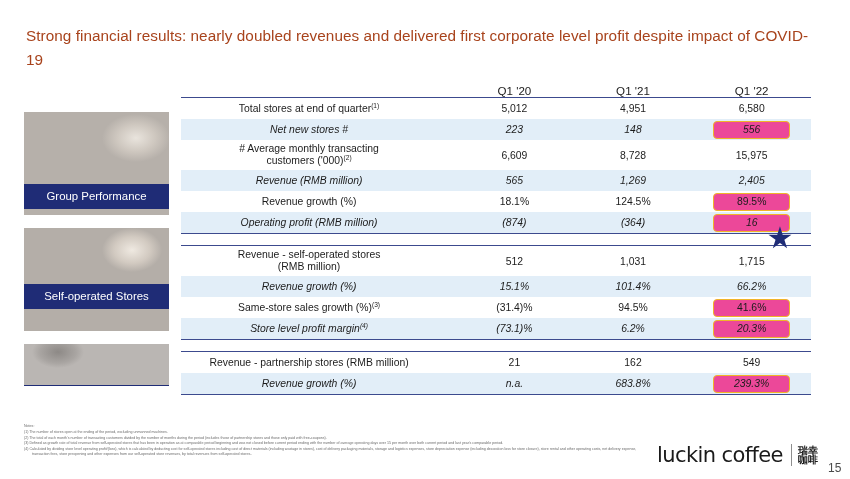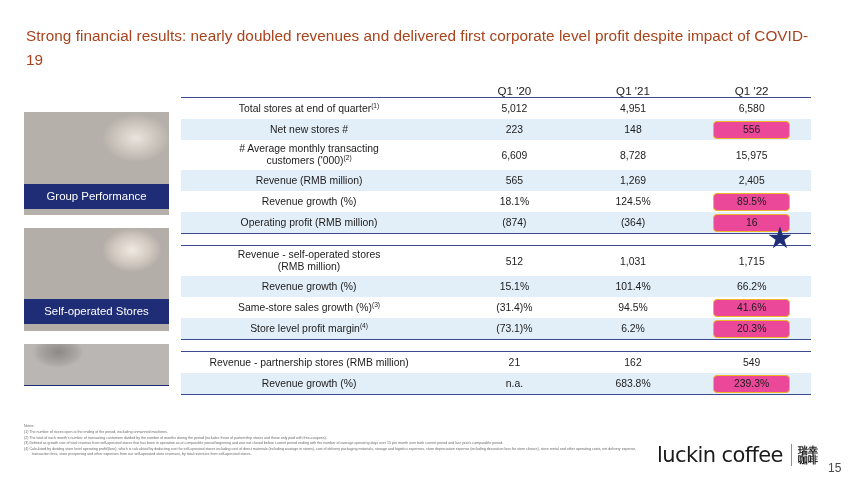--- a/index.html
+++ b/index.html
@@ -64,21 +64,21 @@
   #card-group .label { top: 40px; }
   #card-group .photo {
     background:
       radial-gradient(ellipse 34px 24px at 112px 26px, #e9e4dd 0%, #cfc8c0 55%, #b6b0aa 100%),
       radial-gradient(ellipse 30px 22px at 36px 84px, #e3ddd6 0%, #c9c3bb 60%, #b0aaa4 100%),
       radial-gradient(ellipse 22px 18px at 56px 16px, #8e8a86 0%, #a6a2a0 70%, #b8b4b1 100%),
       linear-gradient(160deg, #b9b6b3 0%, #c2bfbc 50%, #aeaba8 100%);
   }
   
   #card-self { height: 103px; }
-  #card-self .label { top: 39px; }
+  #card-self .label { top: 24px; }
   #card-self .photo {
     background:
       radial-gradient(ellipse 30px 22px at 108px 22px, #efe9e1 0%, #d2cac1 60%, #b4aea8 100%),
       radial-gradient(ellipse 26px 30px at 52px 78px, #e6e1da 0%, #c4beb7 60%, #a8a39e 100%),
       radial-gradient(ellipse 20px 16px at 20px 30px, #9a9693 0%, #b0acaa 70%, #bdb9b6 100%),
       linear-gradient(200deg, #b5b2af 0%, #c6c3c0 45%, #a9a6a3 100%);
   }
   
   #card-partner { height: 42px; }
   #card-partner .label { top: 9px; }
@@ -123,21 +123,21 @@
     vertical-align: middle;
   }
   .row td.lbl {
     text-align: center;
     padding-right: 18px;
     line-height: 12px;
   }
   .row td.val {
     text-align: center;
   }
-  .row.shade td { background: #e2eef8; }
+  .row.shade td { background: #e2eef8; font-style: italic; }
   .row.tall td { height: 30px; }
   .sup {
     font-size: 6.6px;
     vertical-align: super;
     line-height: 0;
   }
   tr.rule-top td {
     border-top: 1.6px solid #3c4a8e;
   }
   tr.rule-bot td {

